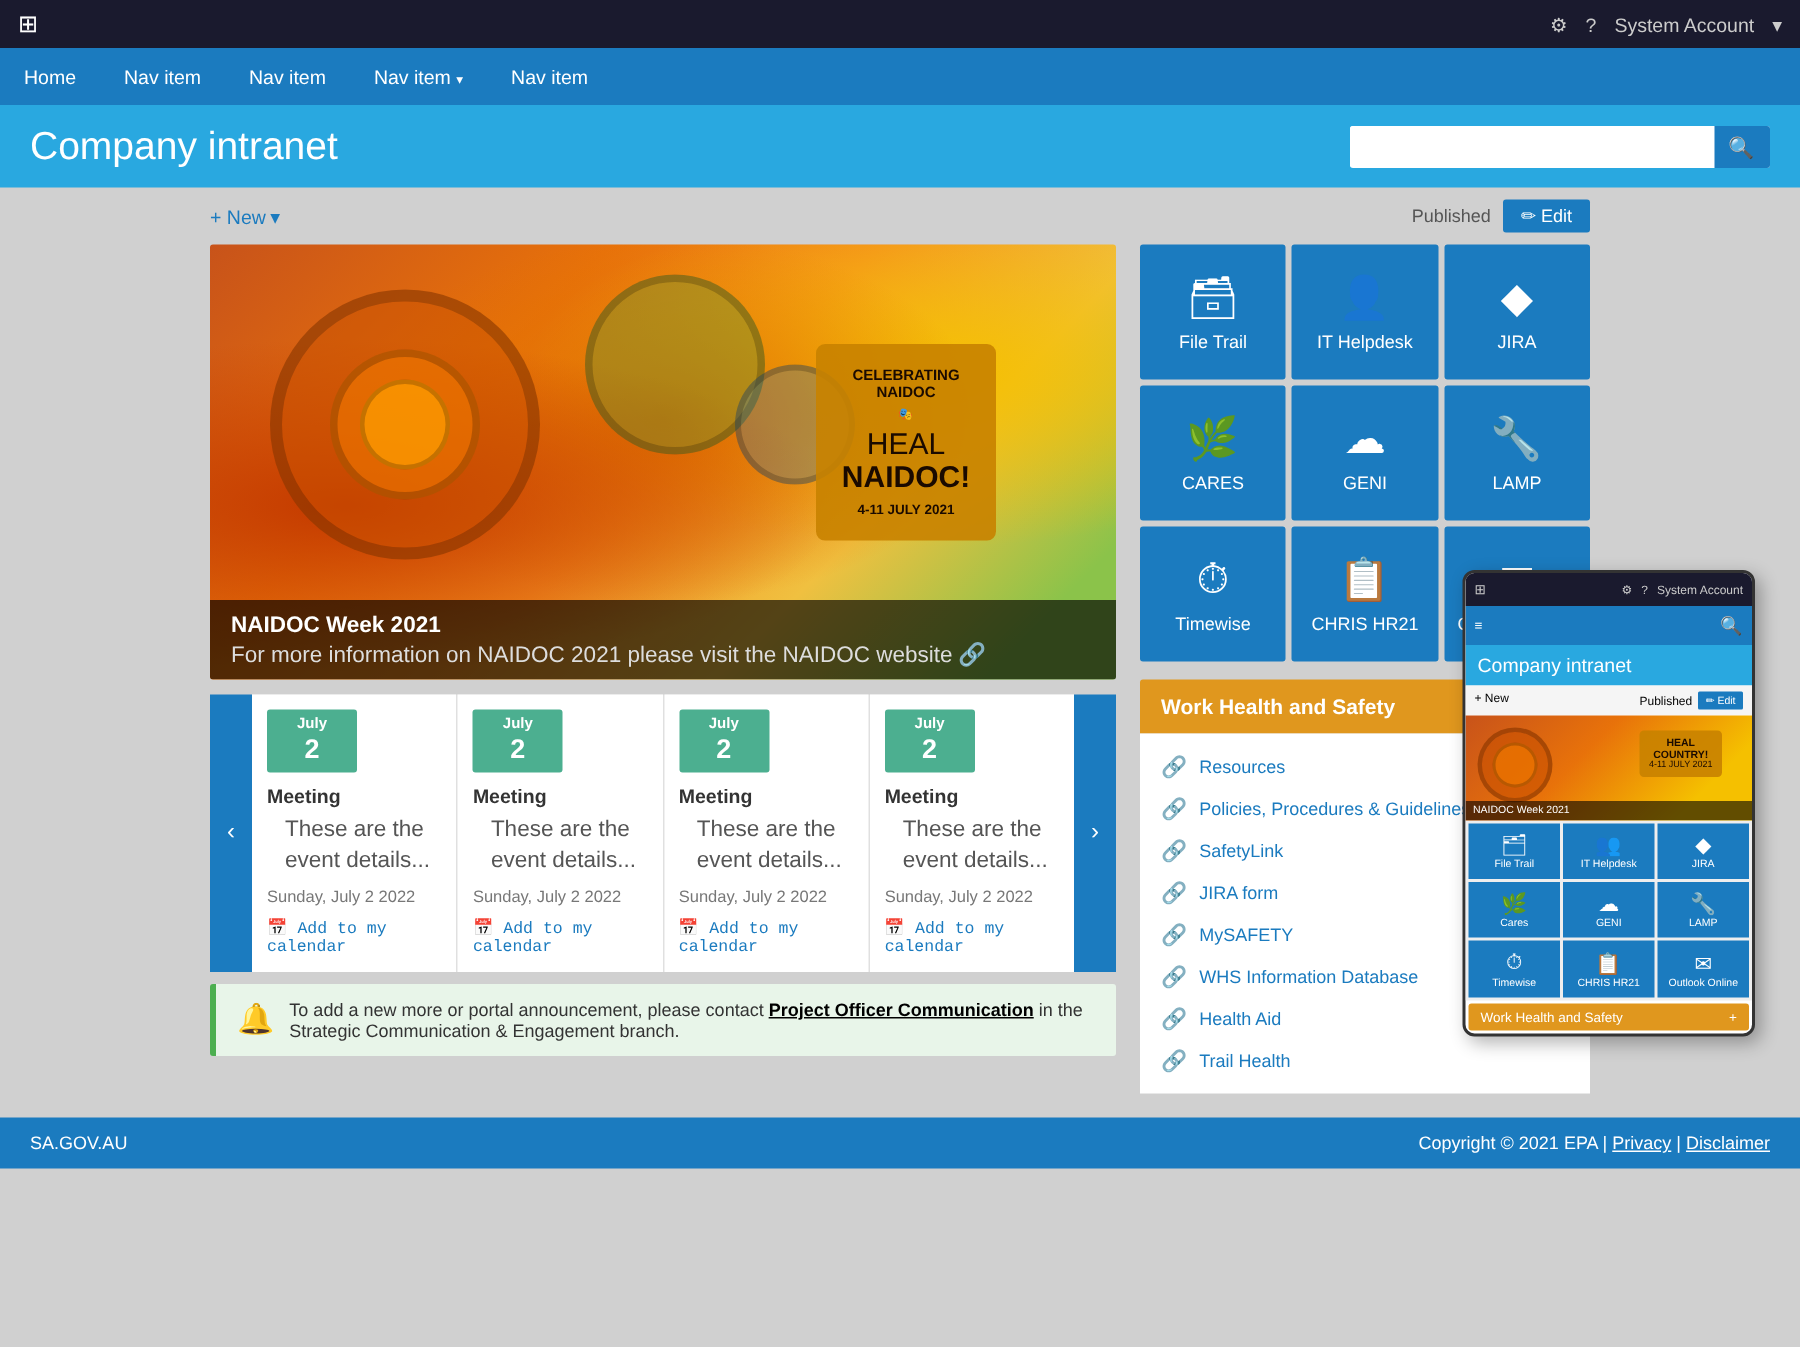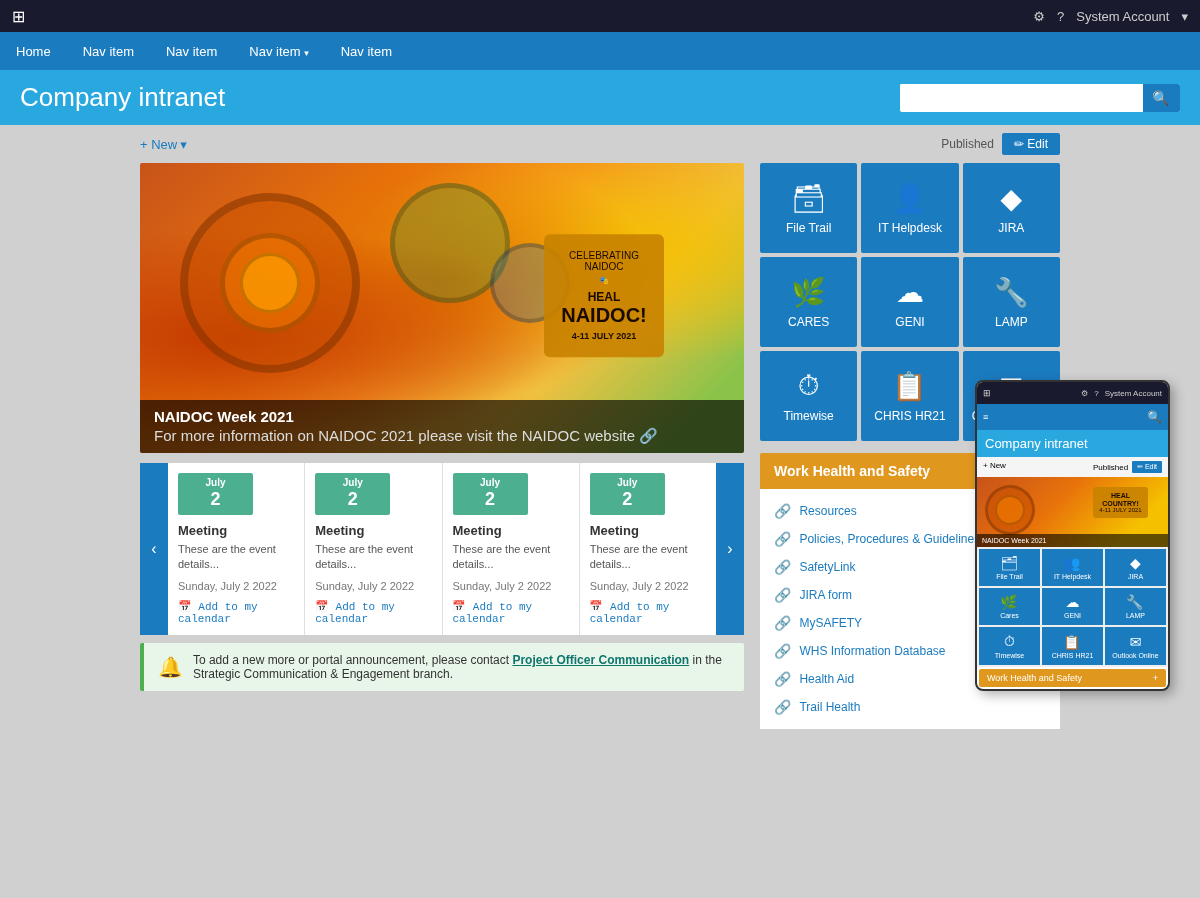--- a/index.html
+++ b/index.html
@@ -41,25 +41,25 @@
 
     
     .quick-links { display: grid; grid-template-columns: repeat(3, 1fr); gap: 4px; }
     .ql-tile { background: #1b7bbf; color: #fff; display: flex; flex-direction: column; align-items: center; justify-content: center; padding: 16px 8px; cursor: pointer; border-radius: 2px; min-height: 90px; transition: background 0.2s; }
     .ql-tile .icon { font-size: 28px; margin-bottom: 6px; }
     .ql-tile .label { font-size: 12px; font-weight: 500; text-align: center; }
     .events-carousel { display: flex; align-items: stretch; gap: 0; position: relative; }
     .carousel-btn { background: #1b7bbf; color: #fff; border: none; width: 28px; min-height: 140px; cursor: pointer; font-size: 16px; flex-shrink: 0; display: flex; align-items: center; justify-content: center; }
     .events-grid { display: grid; grid-template-columns: repeat(4, 1fr); gap: 1px; background: #e0e0e0; flex: 1; }
     .event-card { background: #fff; padding: 10px; display: flex; flex-direction: column; gap: 4px; }
-    .event-date-box { background: #4caf90; color: #fff; text-align: center; padding: 4px 12px; border-radius: 2px; width: 75px; font-size: 11px; font-weight: bold; line-height: 1.2; }
+    .event-date-box { background: #4caf90; color: #fff; text-align: center; padding: 4px 12px; border-radius: 2px; width: 60px; font-size: 11px; font-weight: bold; line-height: 1.2; }
     .event-date-box .month { font-size: 10px; }
     .event-date-box .day { font-size: 18px; font-weight: bold; }
     .event-title { font-size: 13px; font-weight: 600; color: #333; margin-top: 4px; }
-    .event-details { font-size: 11px; color: #555; line-height: 1.4; }
+    .event-details { font-size: 15px; color: #555; line-height: 1.4; margin-left: 12px; }
     .event-date-text { font-size: 11px; color: #777; margin-top: 4px; }
     .event-add-cal { font-size: 11px; color: #1b7bbf; cursor: pointer; margin-top: 4px; display: flex; align-items: center; gap: 3px; font-family: Liberation Mono, monospace; }
 
     
     .notif-bar { background: #e8f5e9; border-left: 4px solid #4caf50; padding: 10px 14px; margin-top: 8px; display: flex; align-items: center; gap: 10px; border-radius: 2px; }
     .notif-icon { color: #4caf50; font-size: 20px; }
     .notif-text { font-size: 12px; color: #333; }
     .notif-text strong { color: #1b7bbf; }
 
     
@@ -147,23 +147,23 @@
           <div class="hero-banner">
             <div class="hero-overlay"></div>
 
             <div style="position:absolute; left:40px; top:30px; width:180px; height:180px; border-radius:50%; background:rgba(200,80,0,0.5); border:8px solid rgba(0,0,0,0.2);"></div>
             <div style="position:absolute; left:80px; top:70px; width:100px; height:100px; border-radius:50%; background:rgba(240,120,0,0.6); border:5px solid rgba(0,0,0,0.2);"></div>
             <div style="position:absolute; left:100px; top:90px; width:60px; height:60px; border-radius:50%; background:rgba(255,160,0,0.7); border:3px solid rgba(0,0,0,0.2);"></div>
             <div style="position:absolute; left:250px; top:20px; width:120px; height:120px; border-radius:50%; background:rgba(100,150,50,0.4); border:5px solid rgba(0,0,0,0.2);"></div>
             <div style="position:absolute; left:350px; top:80px; width:80px; height:80px; border-radius:50%; background:rgba(50,120,180,0.3); border:4px solid rgba(0,0,0,0.2);"></div>
 
             <div style="position:absolute; right:80px; top:50%; transform:translateY(-60%); background:rgba(200,130,0,0.9); padding:16px; border-radius:6px; text-align:center; width:120px;">
-              <div style="font-size:10px; color:#1a0a00; font-weight:normal; margin-bottom:4px;">CELEBRATING NAIDOC</div>
+              <div style="font-size:10px; color:#1a0a00; font-weight:bold; margin-bottom:4px;">CELEBRATING NAIDOC</div>
               <div style="font-size:8px; color:#1a0a00; margin-bottom:6px;">🎭</div>
-              <div style="font-size:12px; font-weight:700; color:#1a0a00; line-height:1;">HEAL</div>
+              <div style="font-size:20px; font-weight:400; color:#1a0a00; line-height:1;">HEAL</div>
               <div style="font-size:20px; font-weight:900; color:#1a0a00; line-height:1.2;">NAIDOC!</div>
               <div style="font-size:9px; color:#1a0a00; margin-top:4px; font-weight:bold;">4-11 JULY 2021</div>
             </div>
             <div class="hero-caption">
               <div class="hero-caption-title">NAIDOC Week 2021</div>
               <div class="hero-caption-sub">
                 <span>For more information on NAIDOC 2021 please visit the NAIDOC website</span>
                 <a href="#"> 🔗</a>
               </div>
             </div>
@@ -212,21 +212,21 @@
     <div class="event-date-text">Sunday, July 2 2022</div>
     <div class="event-add-cal">📅 Add to my calendar</div>
   </div>
               </div>
             <button class="carousel-btn">›</button>
           </div>
 
           <div class="notif-bar">
             <span class="notif-icon">🔔</span>
             <div class="notif-text">
-              <span>To add a new more or portal announcement, please contact </span><strong><a href="#" style="color:#0f766e;">Project Officer Communication</a></strong><span> in the Strategic Communication &amp; Engagement branch.</span>
+              <span>To add a new more or portal announcement, please contact </span><strong><a href="#" style="color:#000000;">Project Officer Communication</a></strong><span> in the Strategic Communication &amp; Engagement branch.</span>
             </div>
           </div>
         </div>
 
         <div style="display:flex; flex-direction:column; gap:4px;">
 
           <div class="quick-links" id="quick-links-grid">
           <div class="ql-tile">
                 <span class="icon">🗃</span>
                 <span class="label">File Trail</span>
@@ -300,20 +300,24 @@
                   <span class="whs-link-icon">🔗</span>
                   <span>Trail Health</span>
                 </a>
               </div>
           </div>
         </div>
       </div>
     </div>
   </div>
 
+  <div class="footer">
+    <span>SA.GOV.AU</span>
+    <div><span>Copyright © 2021 EPA</span> | <a href="#" style="color:#fff;">Privacy</a> | <a href="#" style="color:#fff;">Disclaimer</a></div>
+  </div>
 
   <div class="mobile-mockup">
     <div class="mobile-top-bar">
       <span style="color:#ccc; font-size:9px;">⊞</span>
       <div style="display:flex;align-items:center;gap:6px;">
         <span style="color:#ccc;font-size:8px;">⚙</span>
         <span style="color:#ccc;font-size:8px;">?</span>
         <span style="color:#ccc;font-size:8px;">System Account</span>
       </div>
     </div>

